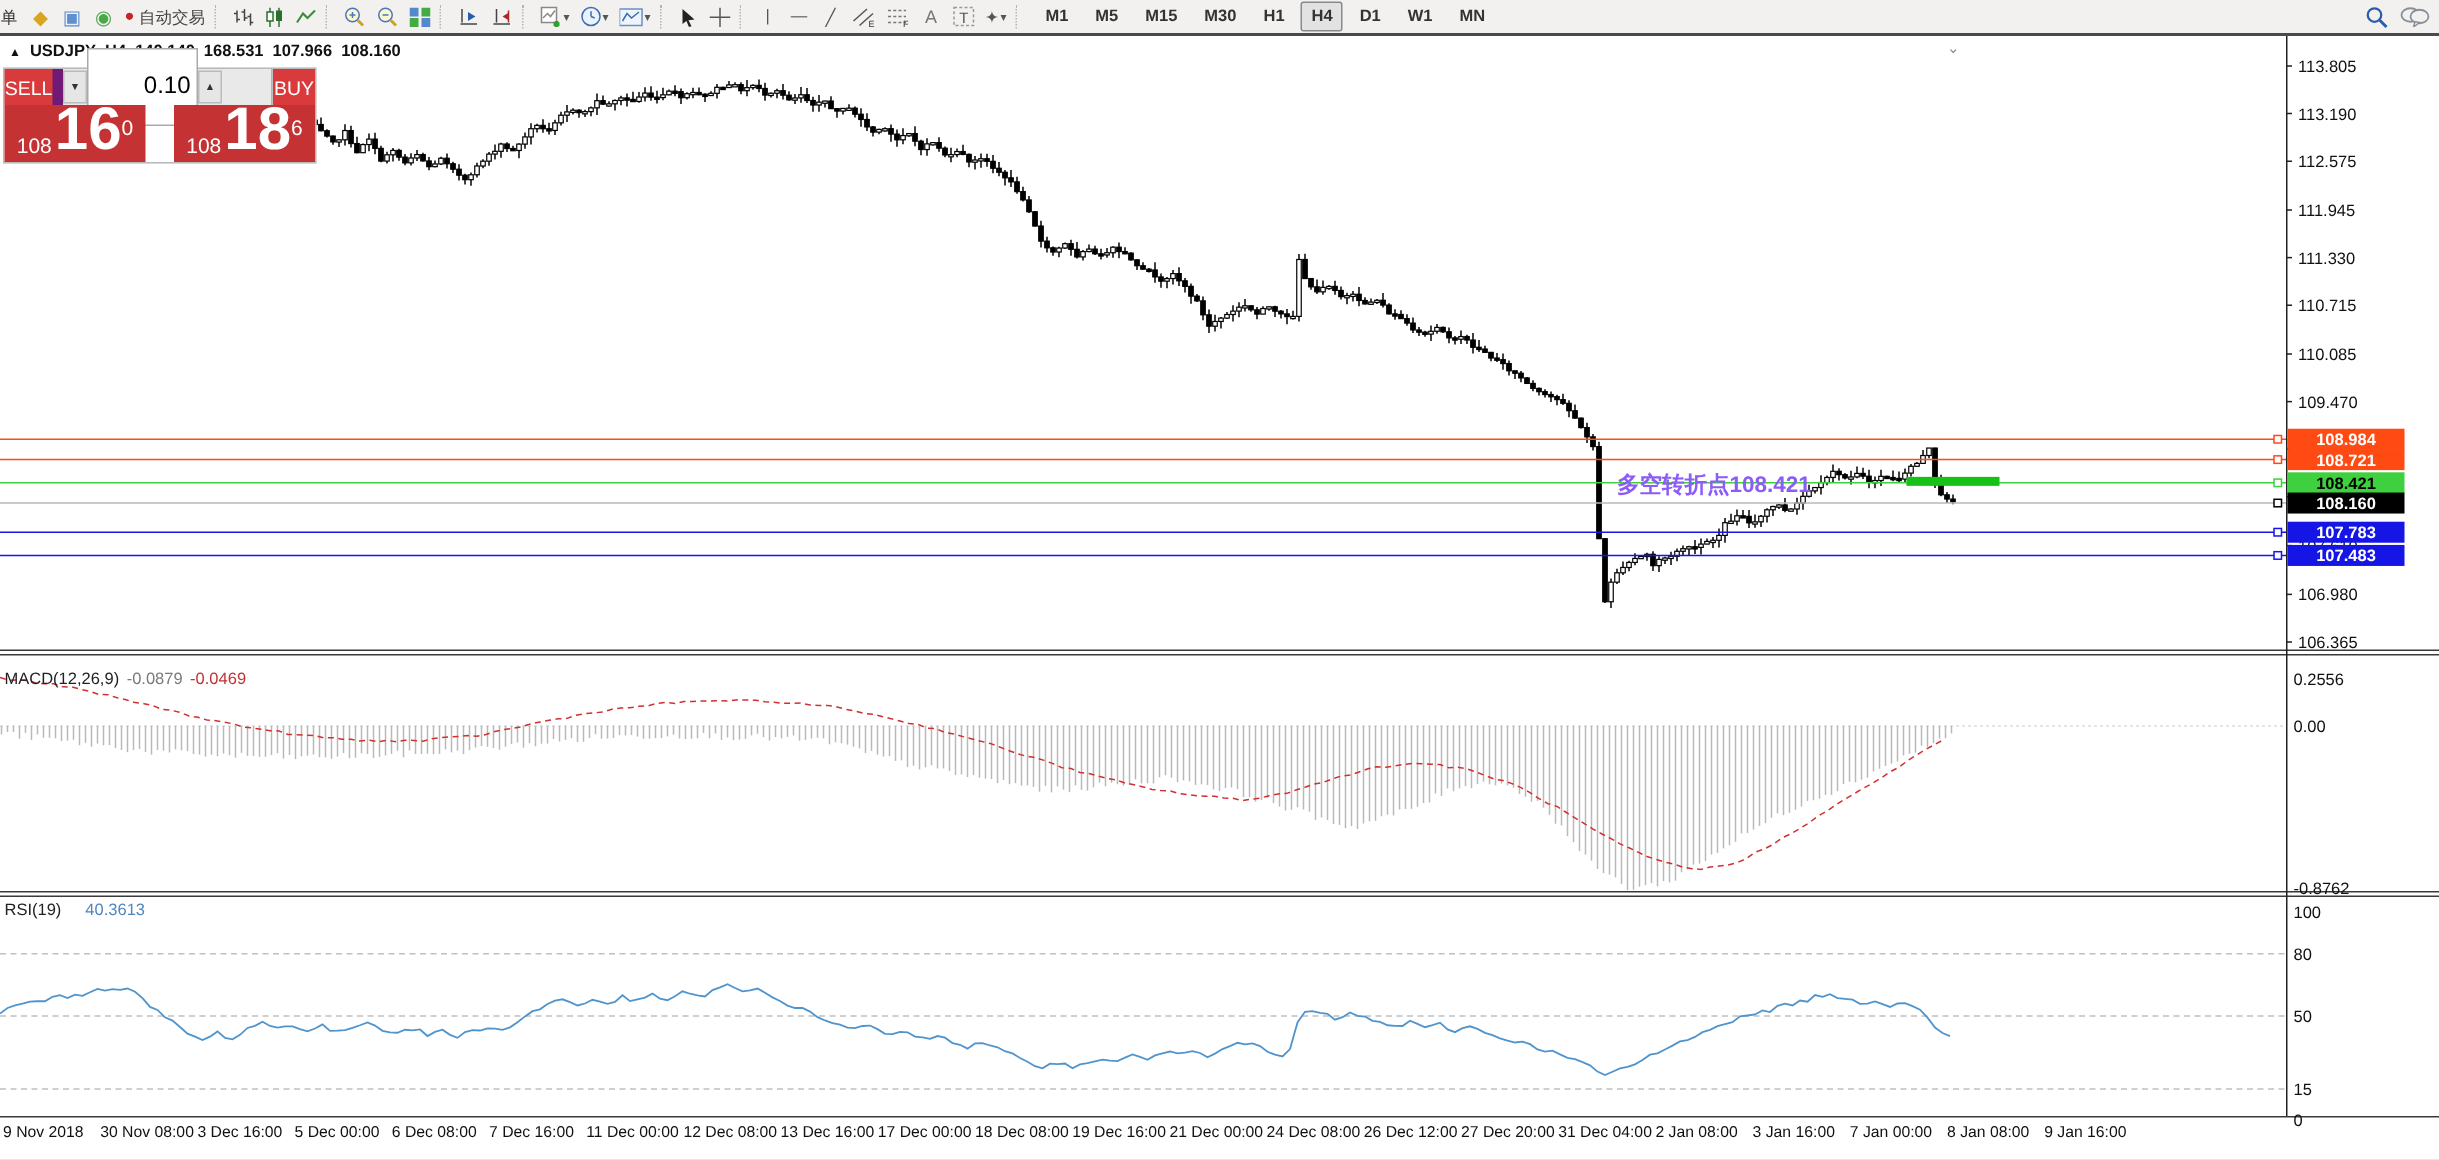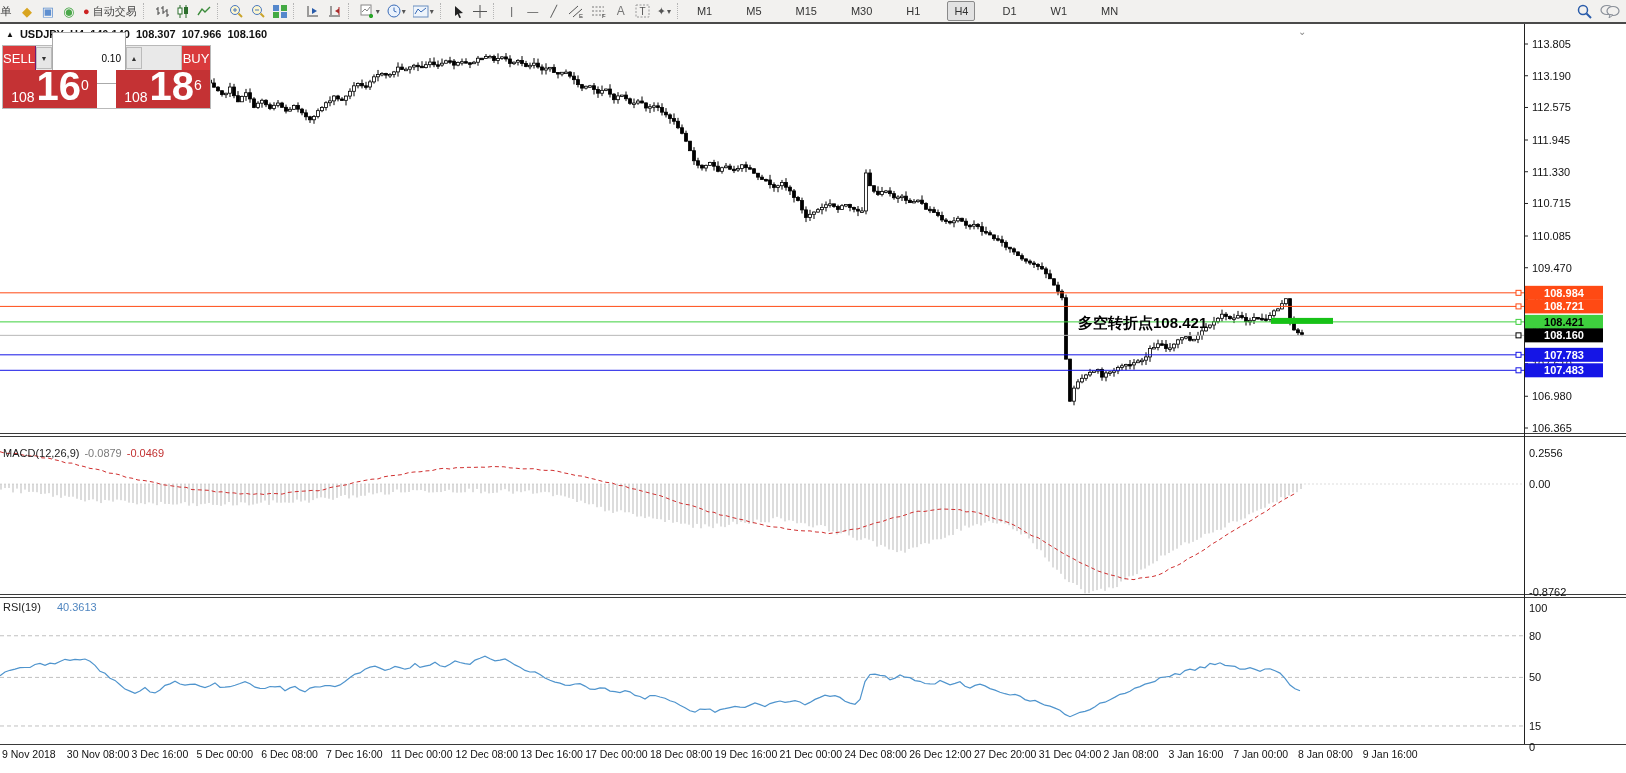--- a/index.html
+++ b/index.html
@@ -21,26 +21,26 @@
   #chart-svg{position:absolute;left:0;top:0;z-index:1;}
   #title-row{position:absolute;left:6px;top:4px;z-index:20;font-size:11px;font-weight:bold;color:#111;
              display:flex;gap:6px;align-items:center;}
   #title-row .tri{font-size:8px;}
   #scroll-chevron{position:absolute;left:1298px;top:2px;z-index:20;color:#888;font-size:10px;}
   
   #tradepanel{position:absolute;left:2px;top:21px;width:209px;height:64px;z-index:25;
               border:1px solid #b9b9b9;background:#e9e9e9;box-sizing:border-box;}
   #tp-top{display:flex;height:24px;}
   .tp-btn{background:#d93a3c;color:#fff;font-size:13px;display:flex;align-items:center;justify-content:center;}
-  #tp-sell{width:32px;border-right:1px solid #701a75;}
+  #tp-sell{width:32px;border-right:7px solid #701a75;}
   #tp-buy{width:28px;border-left:1px solid #c0c0c0;margin-left:auto;}
   #tp-vol{display:flex;align-items:center;height:24px;}
   .spin{width:16px;height:22px;background:#e6e6e6;border:1px solid #bbb;font-size:7px;color:#333;
         display:flex;align-items:center;justify-content:center;box-sizing:border-box;}
-  #tp-vol input{width:64px;height:20px;border:1px solid #aaa;text-align:right;font-size:10px;
+  #tp-vol input{width:64px;height:20px;border:1px solid #aaa;text-align:right;font-size:16px;
                 font-family:"Liberation Sans",sans-serif;padding:15px 4px;}
   #tp-prices{display:flex;height:38px;background:#fff;gap:19px;}
   .tp-price{flex:1;background:#c43234;color:#fff;display:flex;align-items:flex-end;justify-content:center;
             padding-bottom:2px;line-height:1;}
   .tp-small{font-size:14px;margin-right:2px;margin-bottom:2px;}
   .tp-big{font-size:40px;font-weight:bold;}
   .tp-sup{font-size:14px;margin-bottom:14px;}
   
   .ind-label{position:absolute;z-index:20;font-size:11px;color:#222;text-align:center;}
   .ind-label .v-main{color:#7a7a7a;margin-left:5px;}
@@ -210,21 +210,21 @@
       <svg width="15" height="14">
           <rect x="1" y="1" width="13" height="12" fill="none" stroke="#999" stroke-dasharray="2 1.5"></rect>
           <text x="4.5" y="11" font-size="10" fill="#555">T</text>
         </svg>
     </div>
     <div class="tbtn">
       <span style="color:#555;font-size:11px;">✦</span>
       <span class="ddarrow">▾</span>
     </div>
     <div class="tsep"></div>
-    <div id="tf-bar" style="display:flex;gap:20px;margin-left:4px;">
+    <div id="tf-bar" style="display:flex;gap:4px;margin-left:4px;font-weight:bold;">
         <div class="tflabel">M1</div>
         <div class="tflabel">M5</div>
         <div class="tflabel">M15</div>
         <div class="tflabel">M30</div>
         <div class="tflabel">H1</div>
         <div class="tflabel tf-active">H4</div>
         <div class="tflabel">D1</div>
         <div class="tflabel">W1</div>
         <div class="tflabel">MN</div>
       </div>
@@ -1211,21 +1211,21 @@
         <text x="1168.3999999999999" y="734" font-size="10.5" fill="#111" font-family="Liberation Sans, sans-serif">3 Jan 16:00</text>
         <text x="1233.2" y="734" font-size="10.5" fill="#111" font-family="Liberation Sans, sans-serif">7 Jan 00:00</text>
         <text x="1298" y="734" font-size="10.5" fill="#111" font-family="Liberation Sans, sans-serif">8 Jan 08:00</text>
         <text x="1362.8" y="734" font-size="10.5" fill="#111" font-family="Liberation Sans, sans-serif">9 Jan 16:00</text>
       </svg>
 
     <div id="title-row">
       <span class="tri">▲</span>
       <span>USDJPY-,H4</span>
       <span>140.140</span>
-      <span>108.307</span>
+      <span>168.531</span>
       <span>107.966</span>
       <span>108.160</span>
     </div>
     <div id="scroll-chevron">⌄</div>
 
     <div id="tradepanel">
       <div id="tp-top">
         <div id="tp-sell" class="tp-btn">SELL</div>
         <div id="tp-vol">
           <div class="spin">▼</div>
@@ -1248,15 +1248,15 @@
       </div>
     </div>
 
     <div class="ind-label" style="left:3px;top:423px;">
       <span>MACD(12,26,9)</span><span class="v-main">-0.0879</span><span class="v-sig">-0.0469</span>
     </div>
     <div class="ind-label" style="left:3px;top:577px;">
       <span>RSI(19)</span><span class="v-rsi">40.3613</span>
     </div>
 
-    <div id="annotation" style="left: 1078px; top: 290px; color: #000000;">多空转折点108.421</div>
+    <div id="annotation" style="left: 1078px; top: 290px; color: #8b5cf6;">多空转折点108.421</div>
   </div>
 </div>
 
 </body></html>

